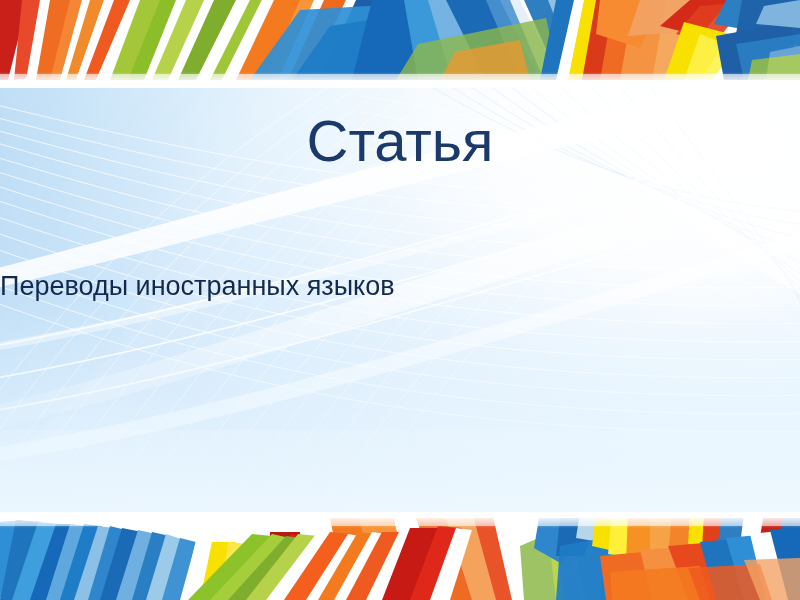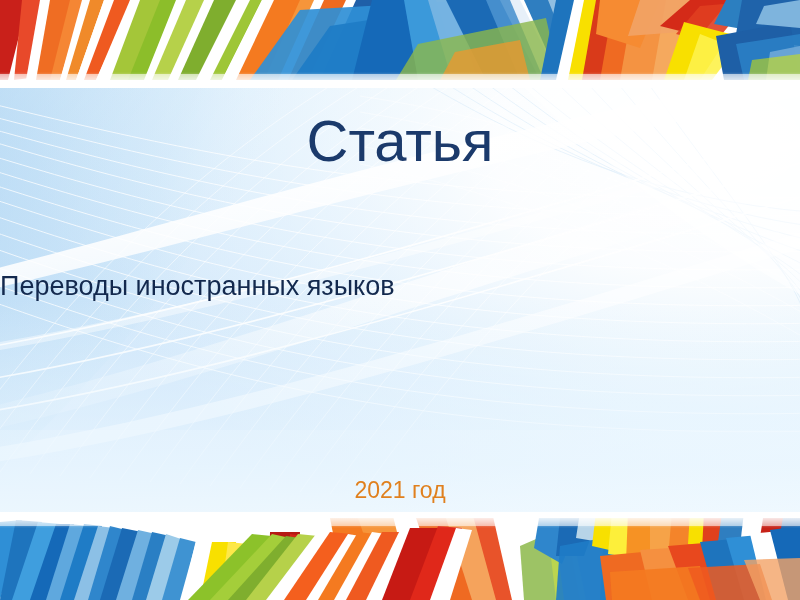--- a/index.html
+++ b/index.html
@@ -375,15 +375,14 @@
       <polygon points="744,48 800,46 800,88 760,88" fill="#f2a366" opacity="0.8"></polygon>
 
       <rect x="0" y="0" width="800" height="14" fill="#ffffff" opacity="0.55"></rect>
       <rect x="0" y="0" width="800" height="6" fill="#ffffff"></rect>
     </svg>
     <div class="band-fade-bottom"></div>
   </div>
 
   <div class="title">Статья</div>
   <div class="subtitle">Переводы иностранных языков</div>
-  <div class="year">2021 год</div>
 
 </div>
 
 </body></html>

